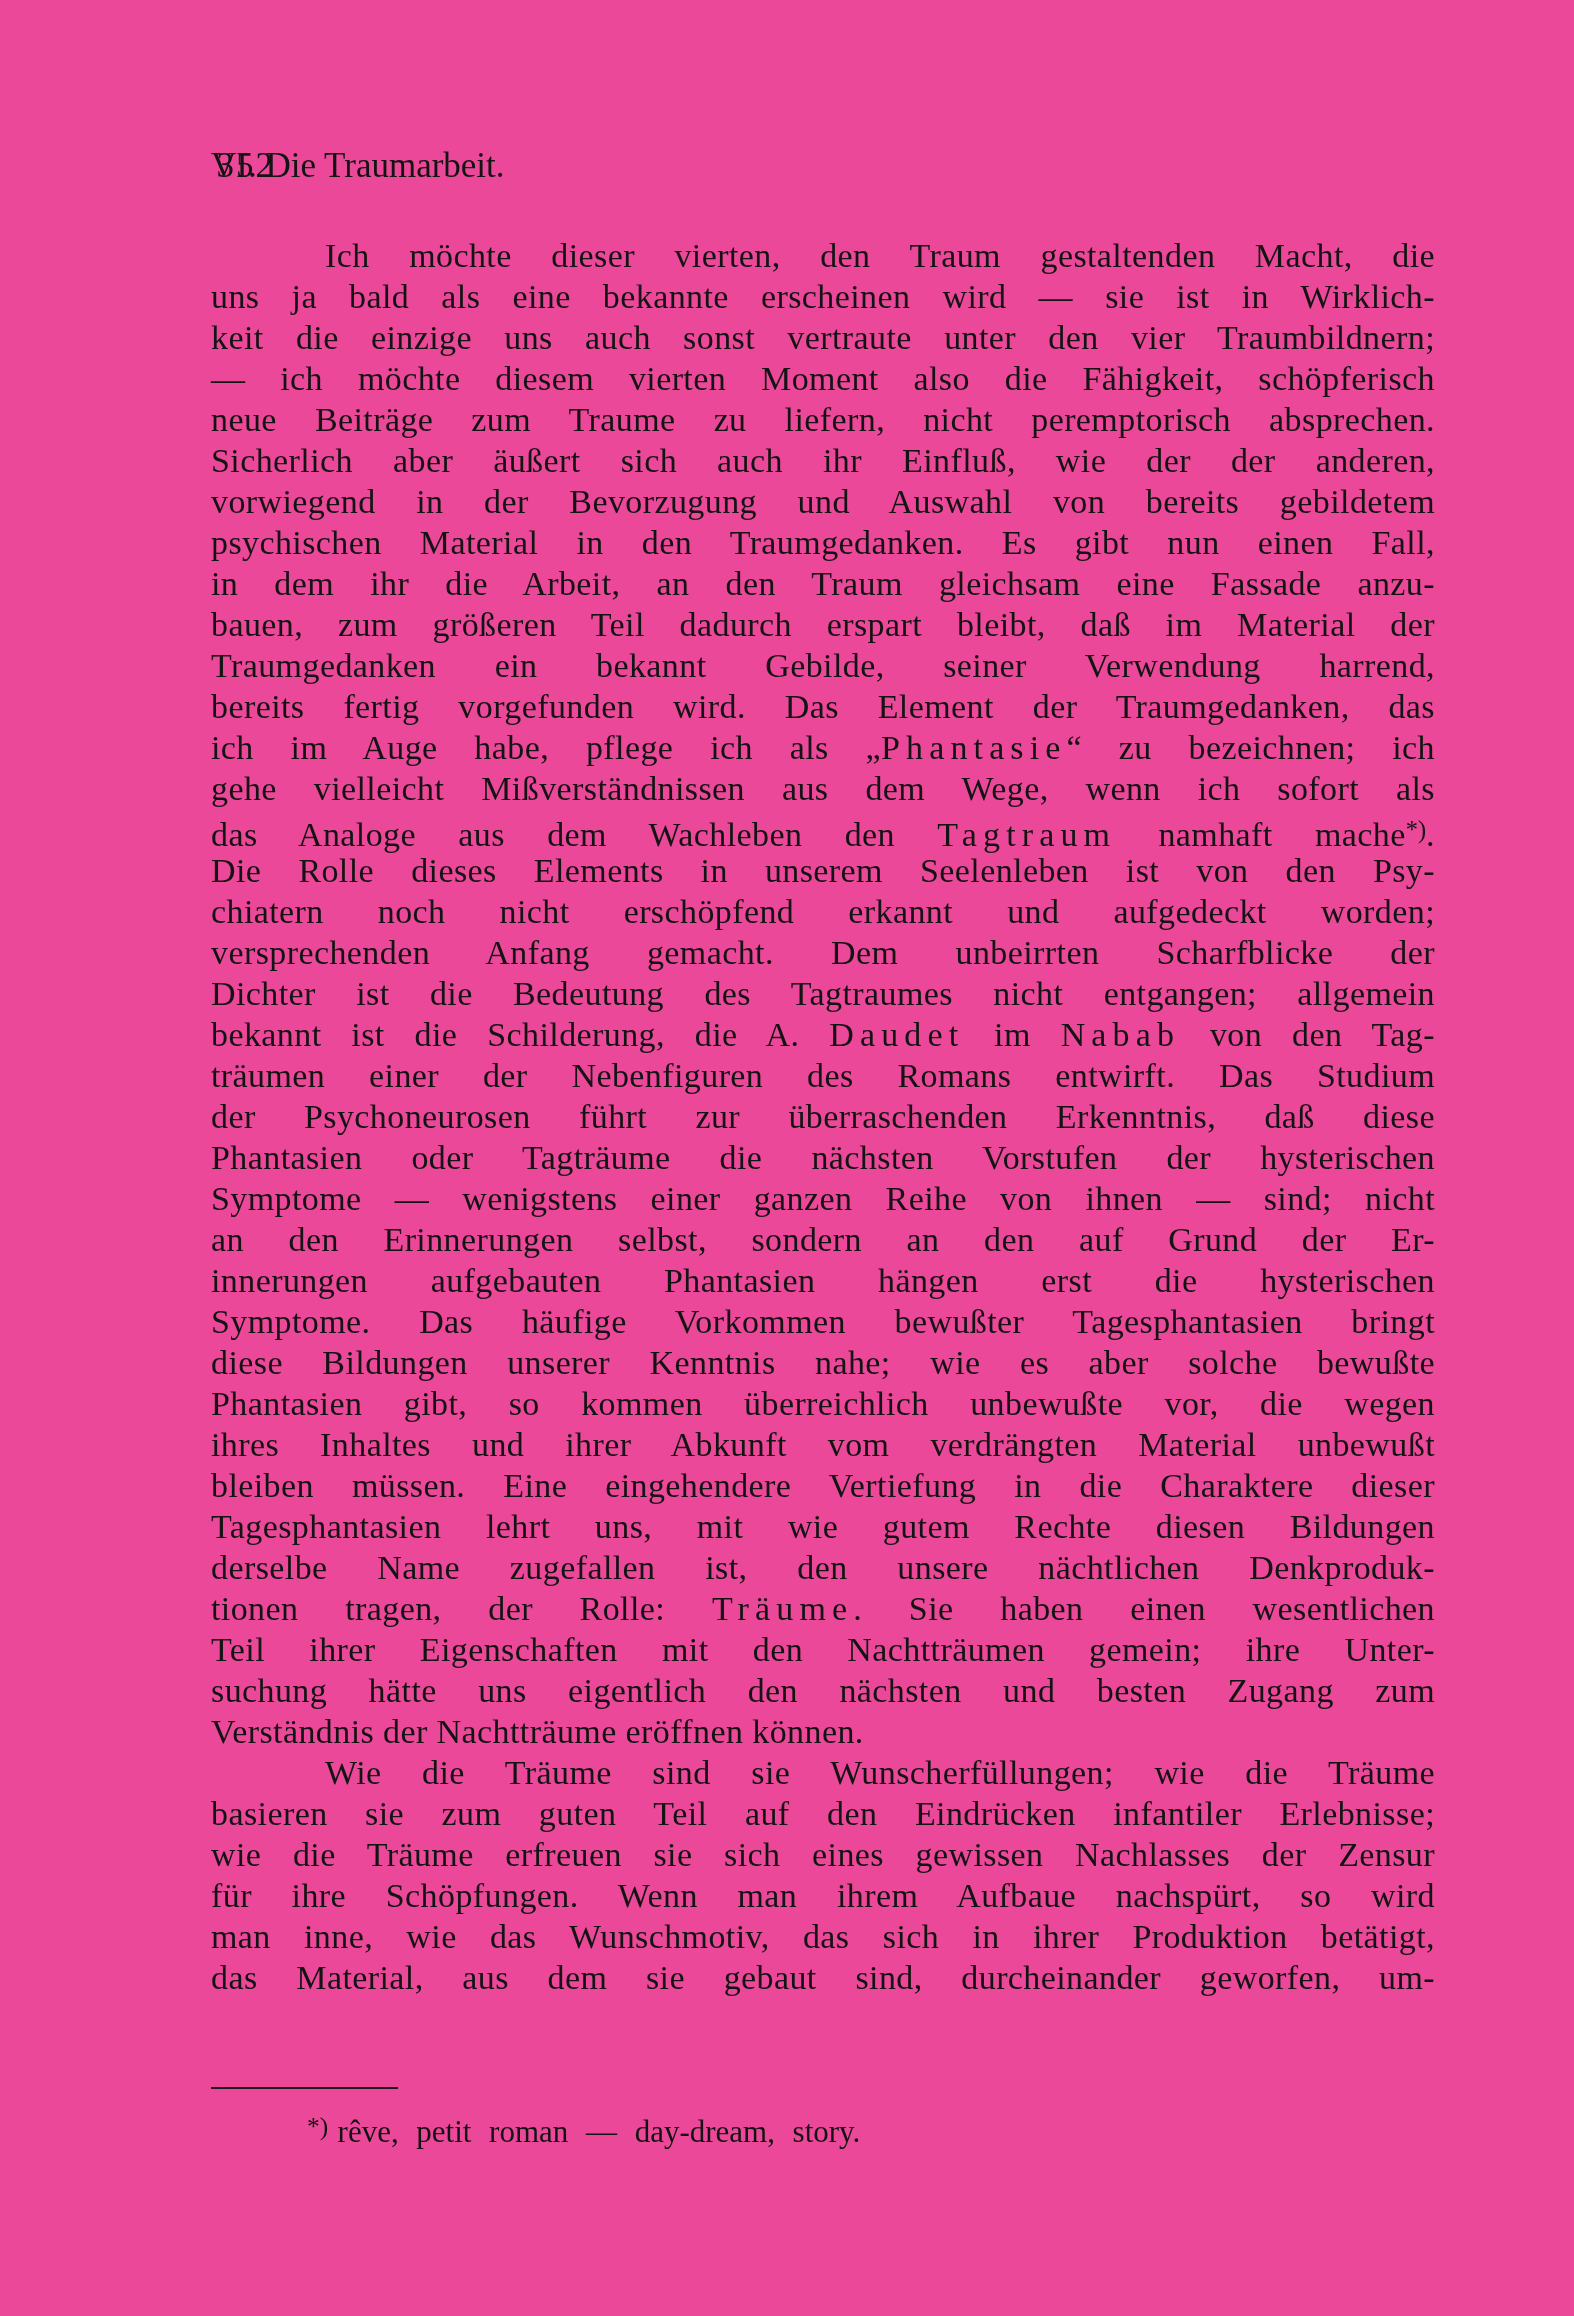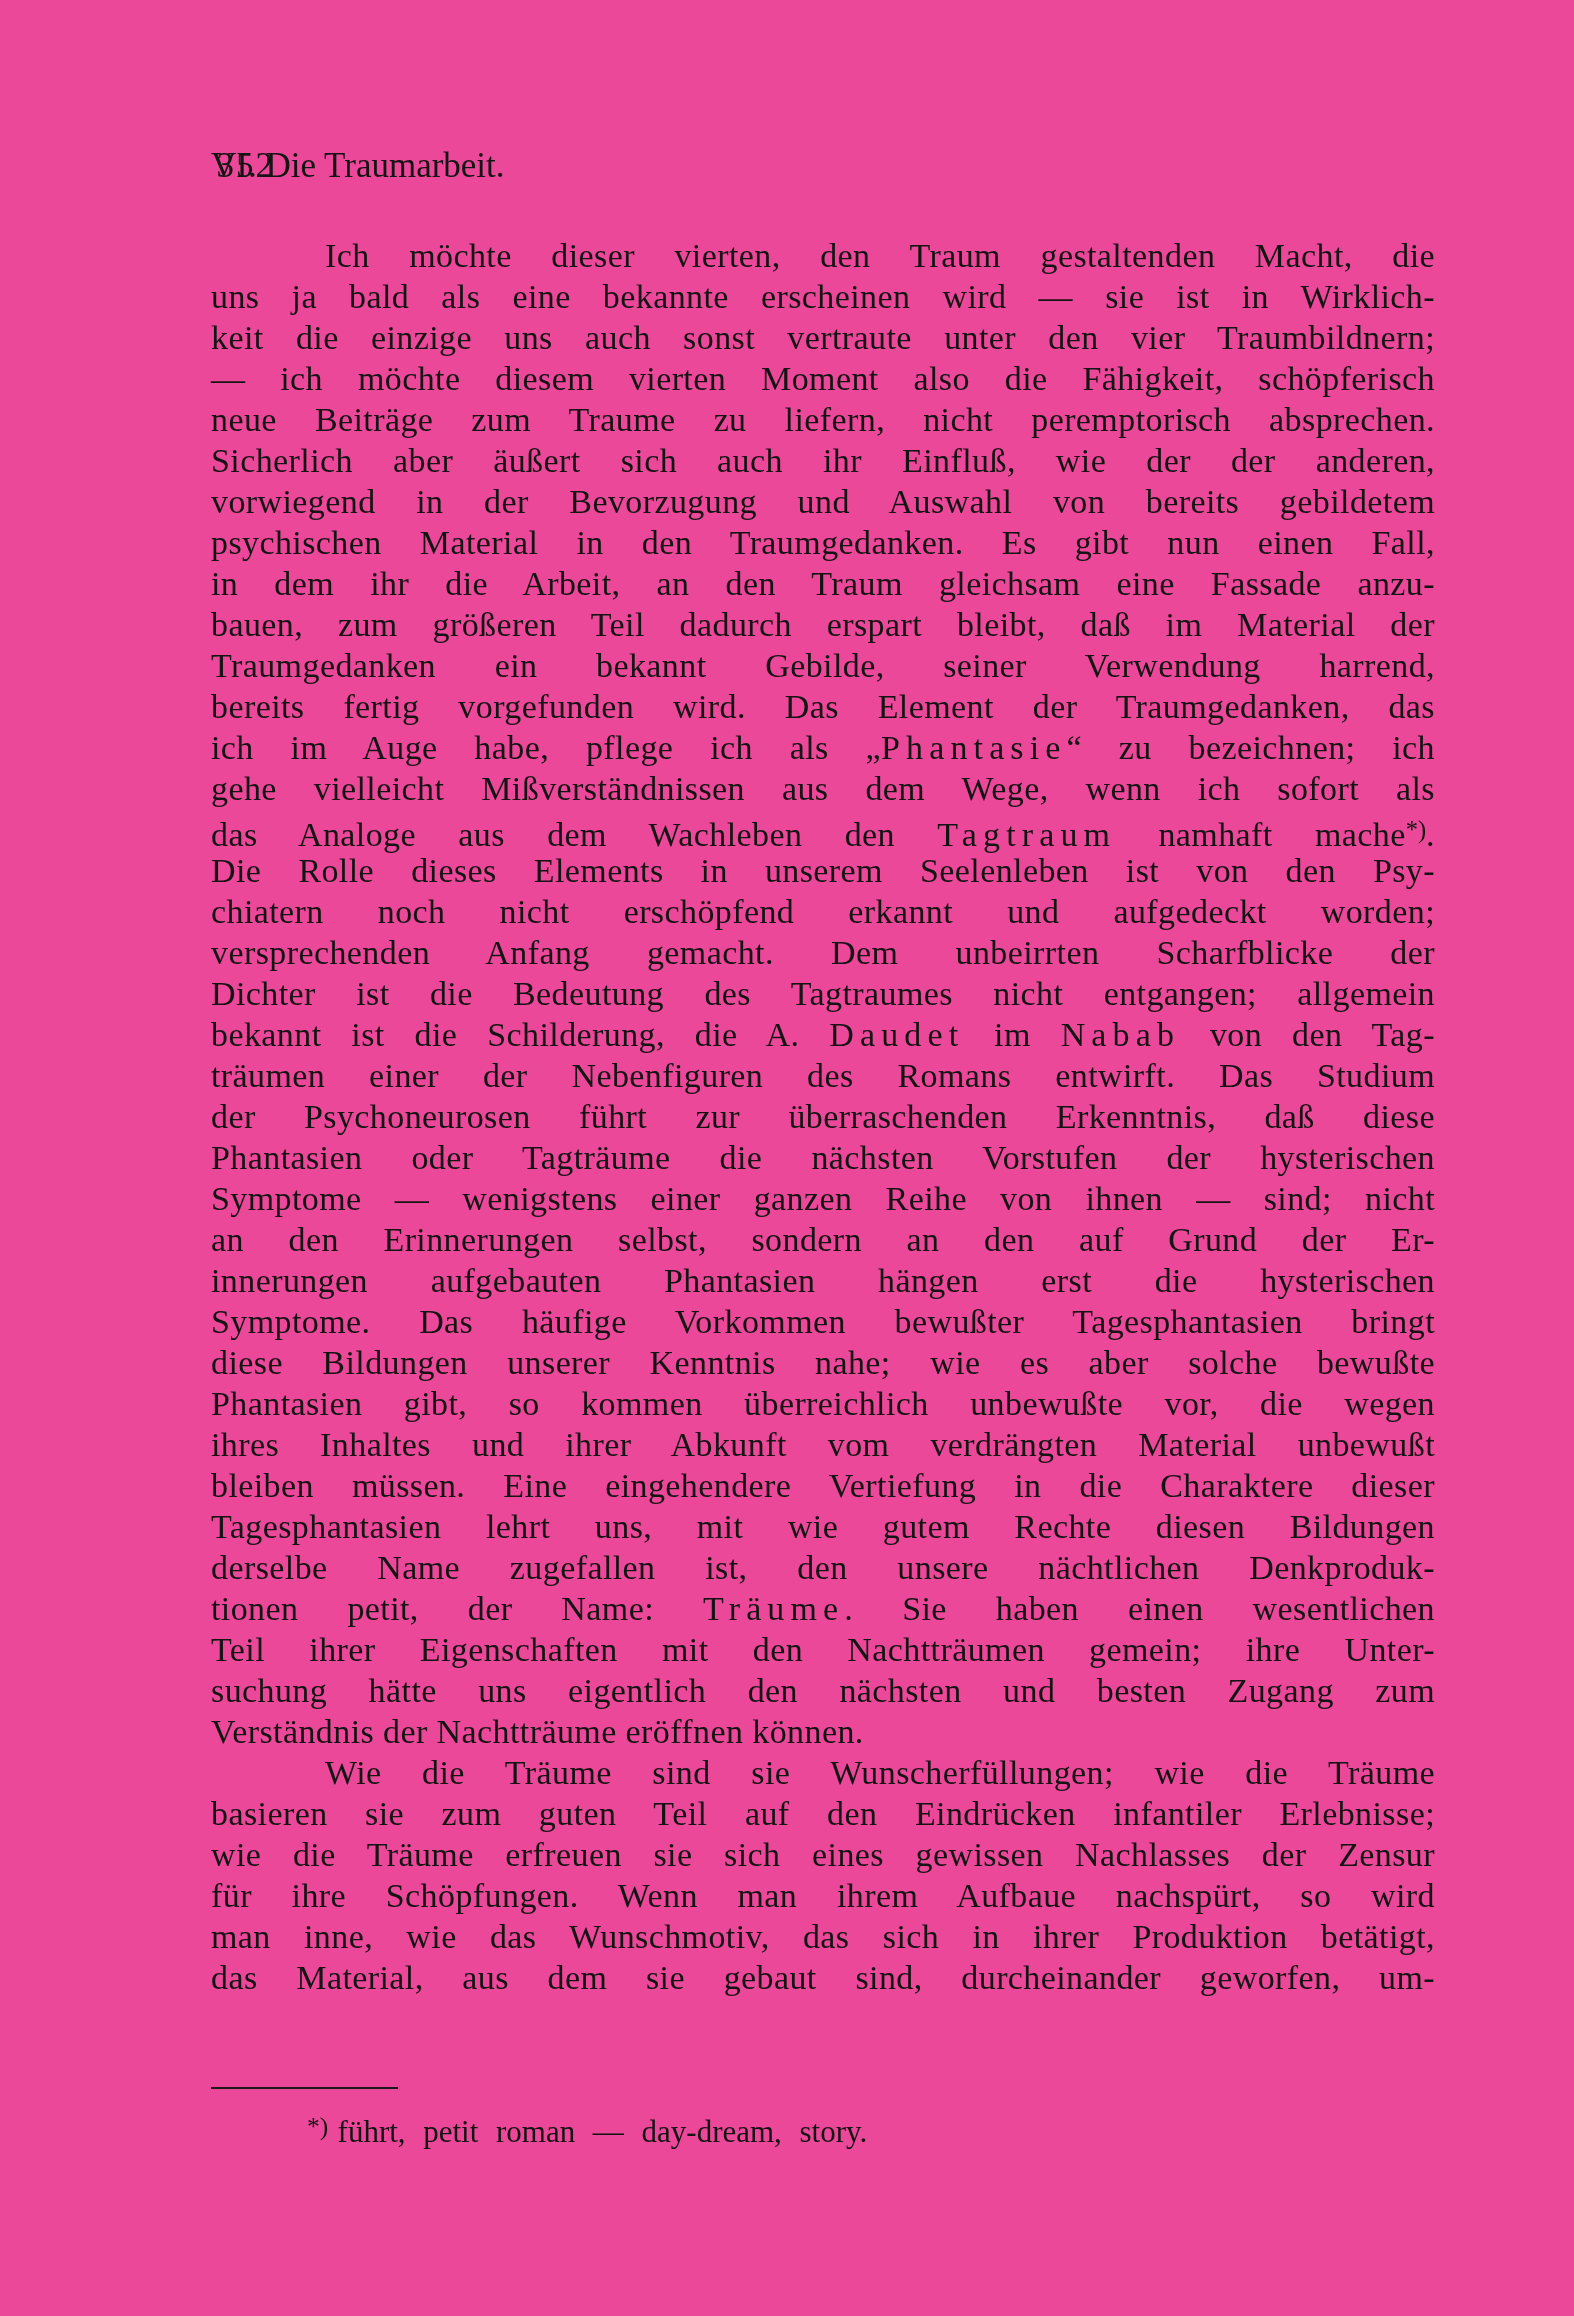--- a/index.html
+++ b/index.html
@@ -82,32 +82,32 @@
       <div class="line"><span>Symptome — wenigstens einer ganzen Reihe von ihnen — sind; nicht</span></div>
       <div class="line"><span>an den Erinnerungen selbst, sondern an den auf Grund der Er-</span></div>
       <div class="line"><span>innerungen aufgebauten Phantasien hängen erst die hysterischen</span></div>
       <div class="line"><span>Symptome. Das häufige Vorkommen bewußter Tagesphantasien bringt</span></div>
       <div class="line"><span>diese Bildungen unserer Kenntnis nahe; wie es aber solche bewußte</span></div>
       <div class="line"><span>Phantasien gibt, so kommen überreichlich unbewußte vor, die wegen</span></div>
       <div class="line"><span>ihres Inhaltes und ihrer Abkunft vom verdrängten Material unbewußt</span></div>
       <div class="line"><span>bleiben müssen. Eine eingehendere Vertiefung in die Charaktere dieser</span></div>
       <div class="line"><span>Tagesphantasien lehrt uns, mit wie gutem Rechte diesen Bildungen</span></div>
       <div class="line"><span>derselbe Name zugefallen ist, den unsere nächtlichen Denkproduk-</span></div>
-      <div class="line"><span>tionen petit, der Name: </span><span class="sp">Träume</span><span>. Sie haben einen wesentlichen</span></div>
+      <div class="line"><span>tionen tragen, der Rolle: </span><span class="sp">Träume</span><span>. Sie haben einen wesentlichen</span></div>
       <div class="line"><span>Teil ihrer Eigenschaften mit den Nachtträumen gemein; ihre Unter-</span></div>
       <div class="line"><span>suchung hätte uns eigentlich den nächsten und besten Zugang zum</span></div>
       <div class="line para-end"><span>Verständnis der Nachtträume eröffnen können.</span></div>
       <div class="line indent"><span>Wie die Träume sind sie Wunscherfüllungen; wie die Träume</span></div>
       <div class="line"><span>basieren sie zum guten Teil auf den Eindrücken infantiler Erlebnisse;</span></div>
       <div class="line"><span>wie die Träume erfreuen sie sich eines gewissen Nachlasses der Zensur</span></div>
       <div class="line"><span>für ihre Schöpfungen. Wenn man ihrem Aufbaue nachspürt, so wird</span></div>
       <div class="line"><span>man inne, wie das Wunschmotiv, das sich in ihrer Produktion betätigt,</span></div>
       <div class="line"><span>das Material, aus dem sie gebaut sind, durcheinander geworfen, um-</span></div>
     </div>
 
   <div class="footnote-rule"></div>
 
   <div class="footnote">
-    <span class="fn-marker">*)</span><span class="fn-text">führt, petit roman — day-dream, story.</span>
+    <span class="fn-marker">*)</span><span class="fn-text">rêve, petit roman — day-dream, story.</span>
   </div>
 
 </div>
 
 
 </body></html>

